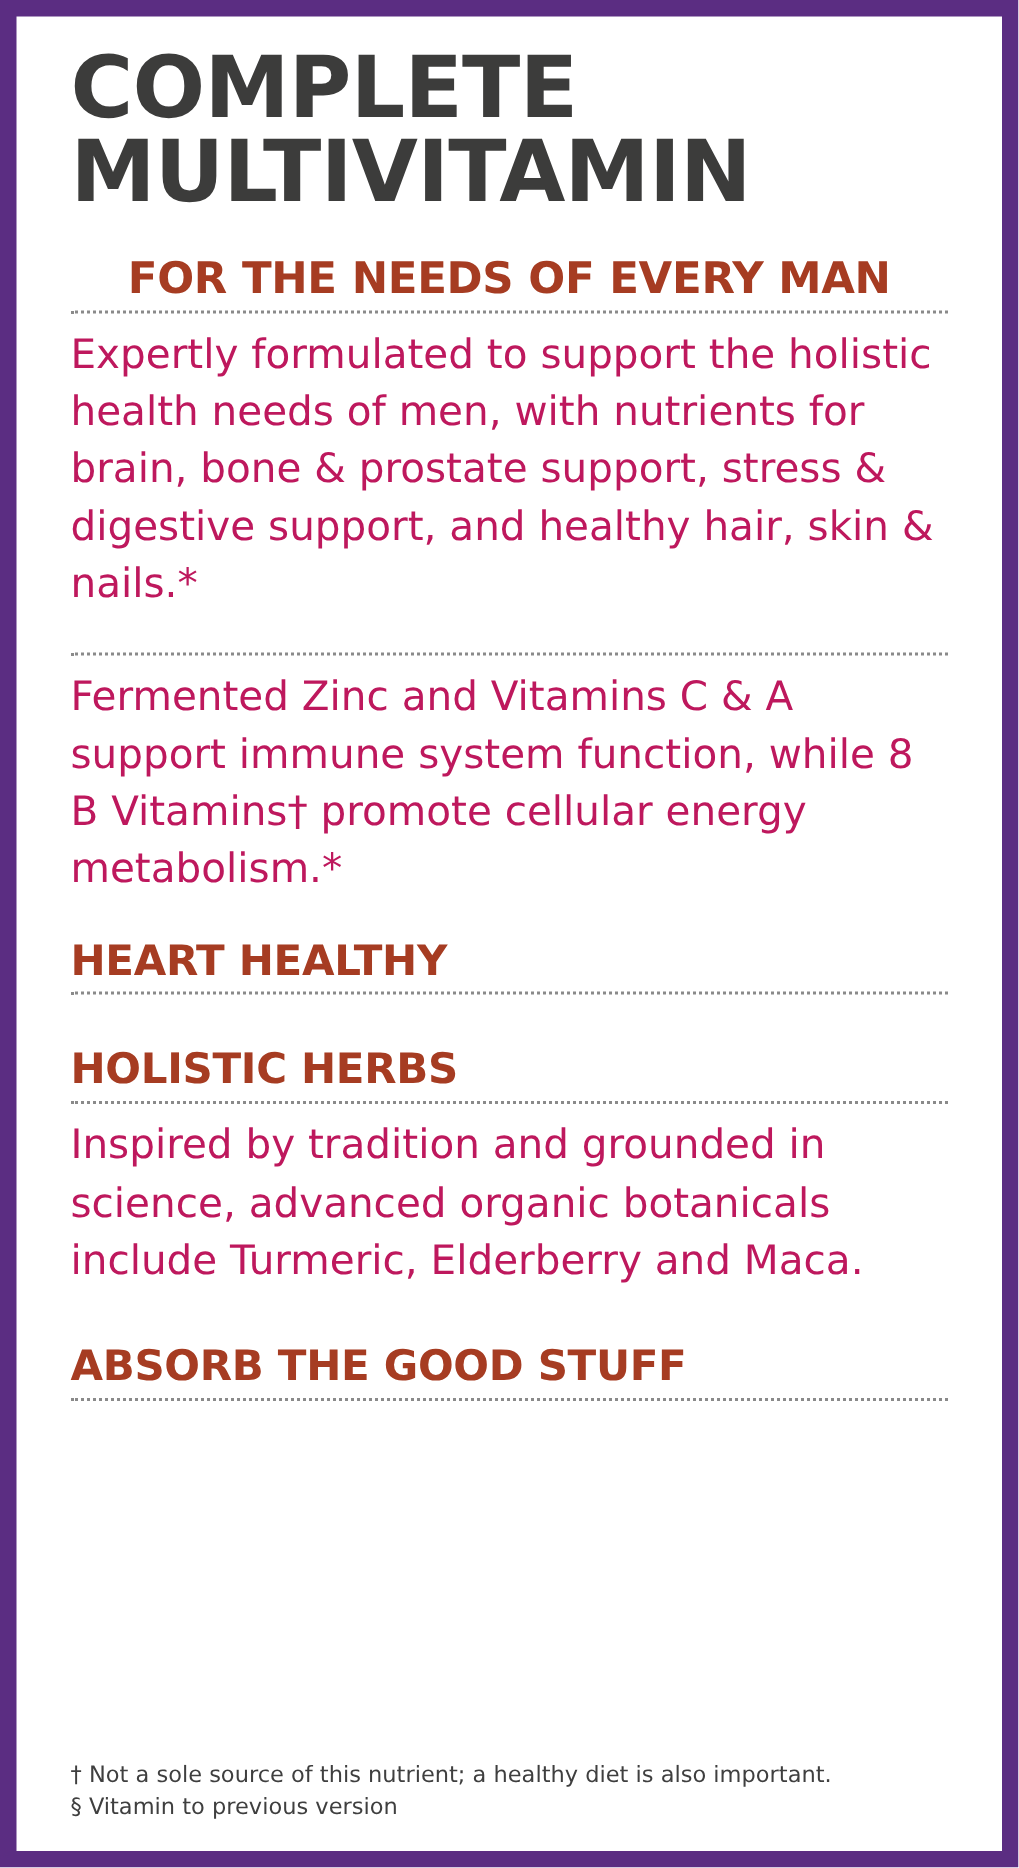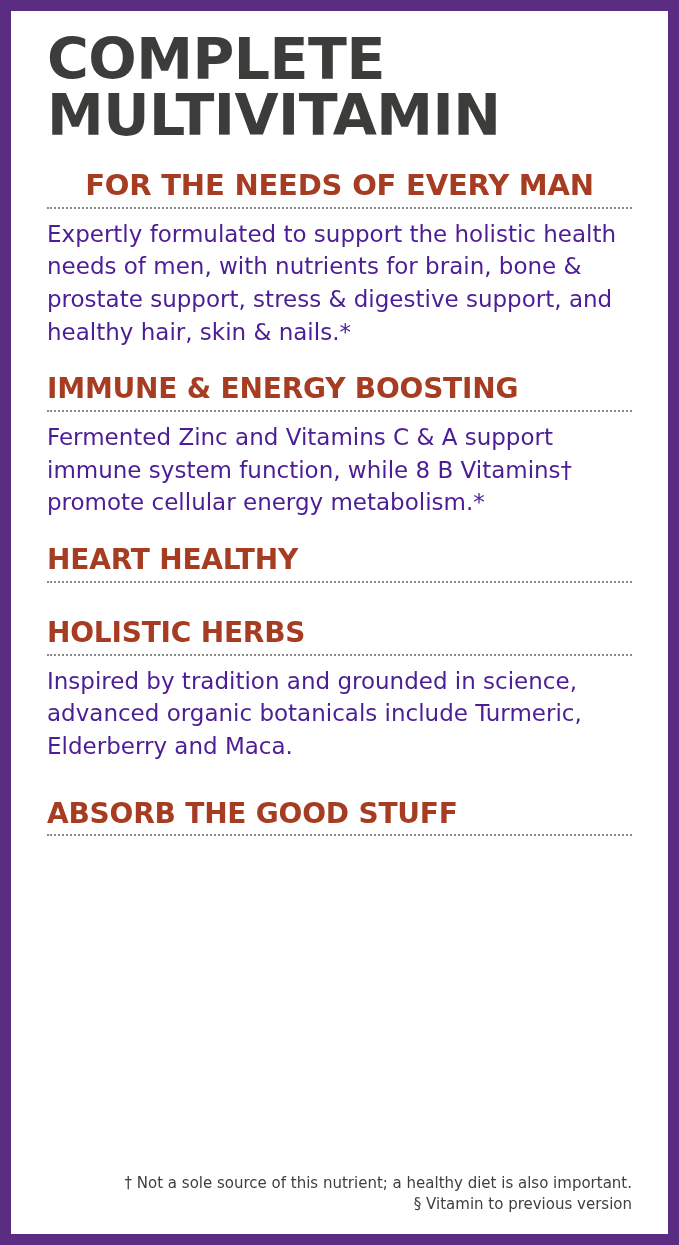--- a/index.html
+++ b/index.html
@@ -49,28 +49,27 @@
     text-transform: uppercase;
     padding-bottom: 5px;
   }
   .divider {
     border-bottom: 2px dotted #8a8a8a;
     margin-bottom: 9px;
     height: 0;
   }
   .section-body {
     font-family: "DejaVu Sans", sans-serif;
-    font-size: 23px;
+    font-size: 27px;
     line-height: 1.42;
-    color: #4c1d95;
+    color: #be185d;
   }
   .footnotes {
     margin-top: auto;
     padding-top: 16px;
-    text-align: right;
   }
   .footnote {
     font-family: "DejaVu Sans", sans-serif;
     font-size: 15px;
     line-height: 1.45;
     color: #3f3f3f;
   }
   .sec-0 .section-head { font-size: 29px; text-align: center; }
   .sec-1 { margin-top: 6px; }
   .sec-2 { margin-top: 6px; }
@@ -87,21 +86,20 @@
     <div class="title-line">MULTIVITAMIN</div>
   </div>
 
   <div class="section sec-0">
     <div class="section-head">FOR THE NEEDS OF EVERY MAN</div>
     <div class="divider"></div>
     <div class="section-body">Expertly formulated to support the holistic health needs of men, with nutrients for brain, bone &amp; prostate support, stress &amp; digestive support, and healthy hair, skin &amp; nails.*</div>
   </div>
 
   <div class="section sec-1">
-    <div class="section-head">IMMUNE &amp; ENERGY BOOSTING</div>
     <div class="divider"></div>
     <div class="section-body">Fermented Zinc and Vitamins C &amp; A support immune system function, while 8 B Vitamins† promote cellular energy metabolism.*</div>
   </div>
 
   <div class="section sec-2">
     <div class="section-head">HEART HEALTHY</div>
     <div class="divider"></div>
   </div>
 
   <div class="section sec-3">

